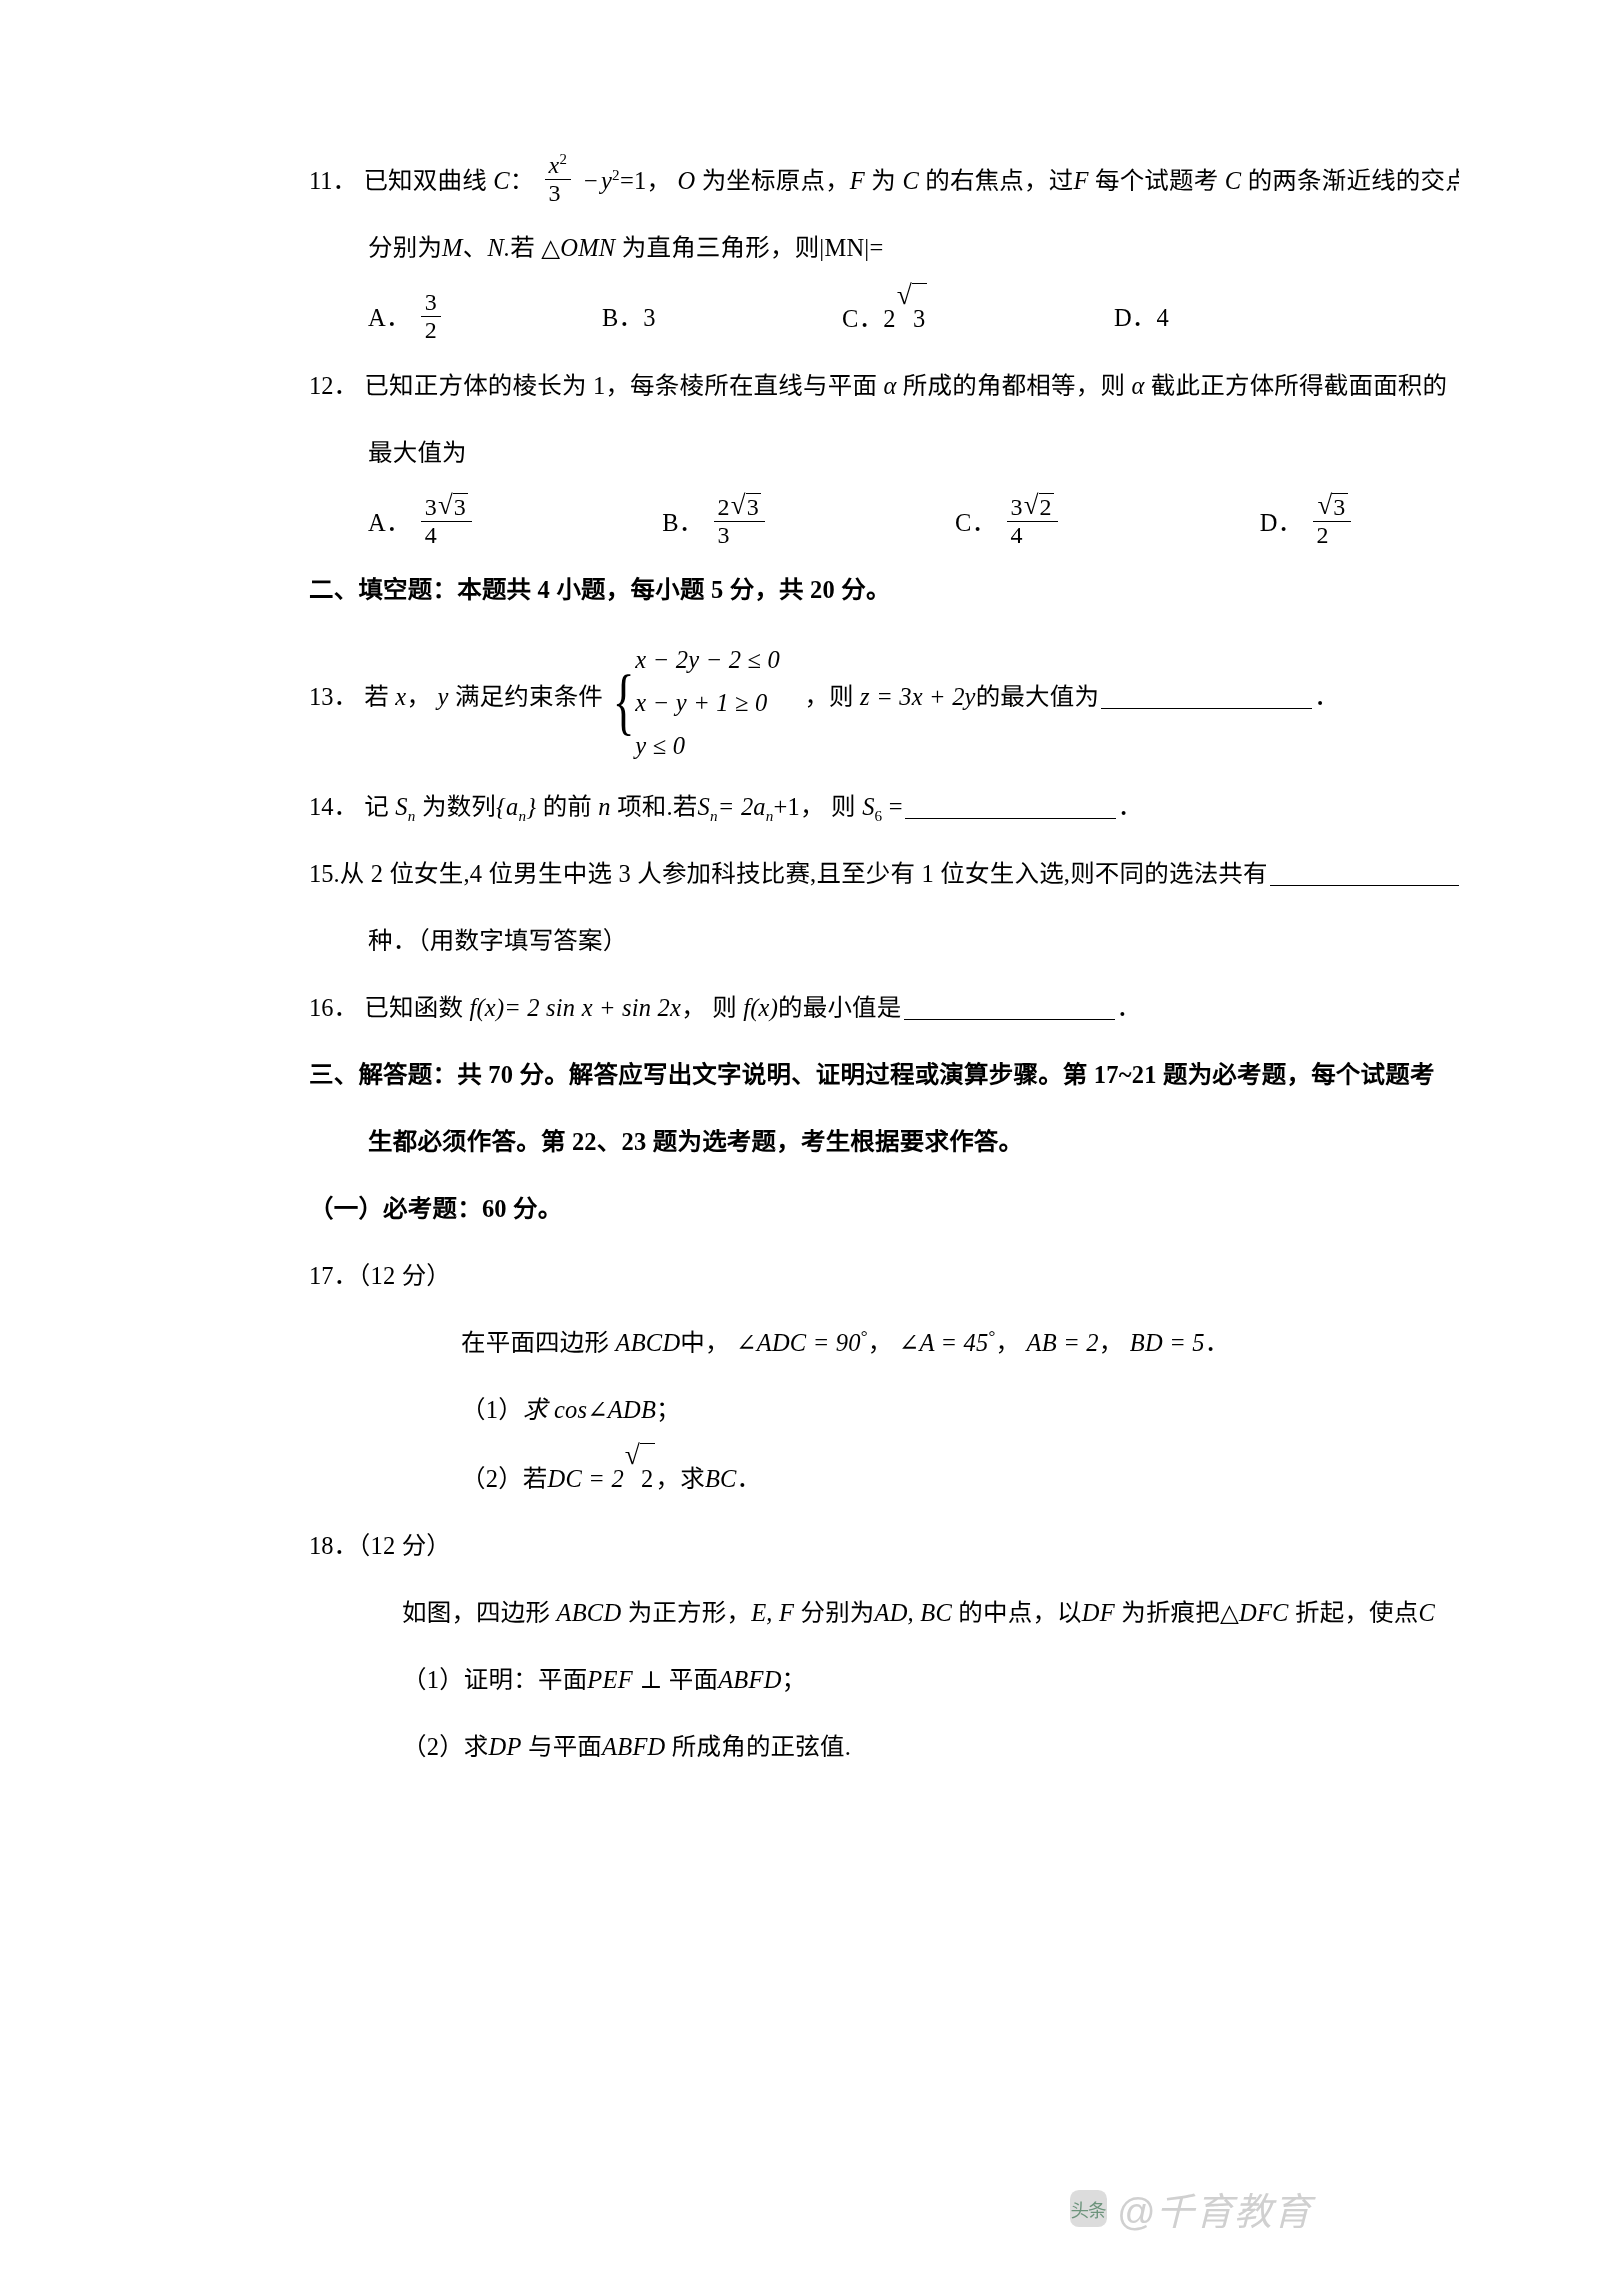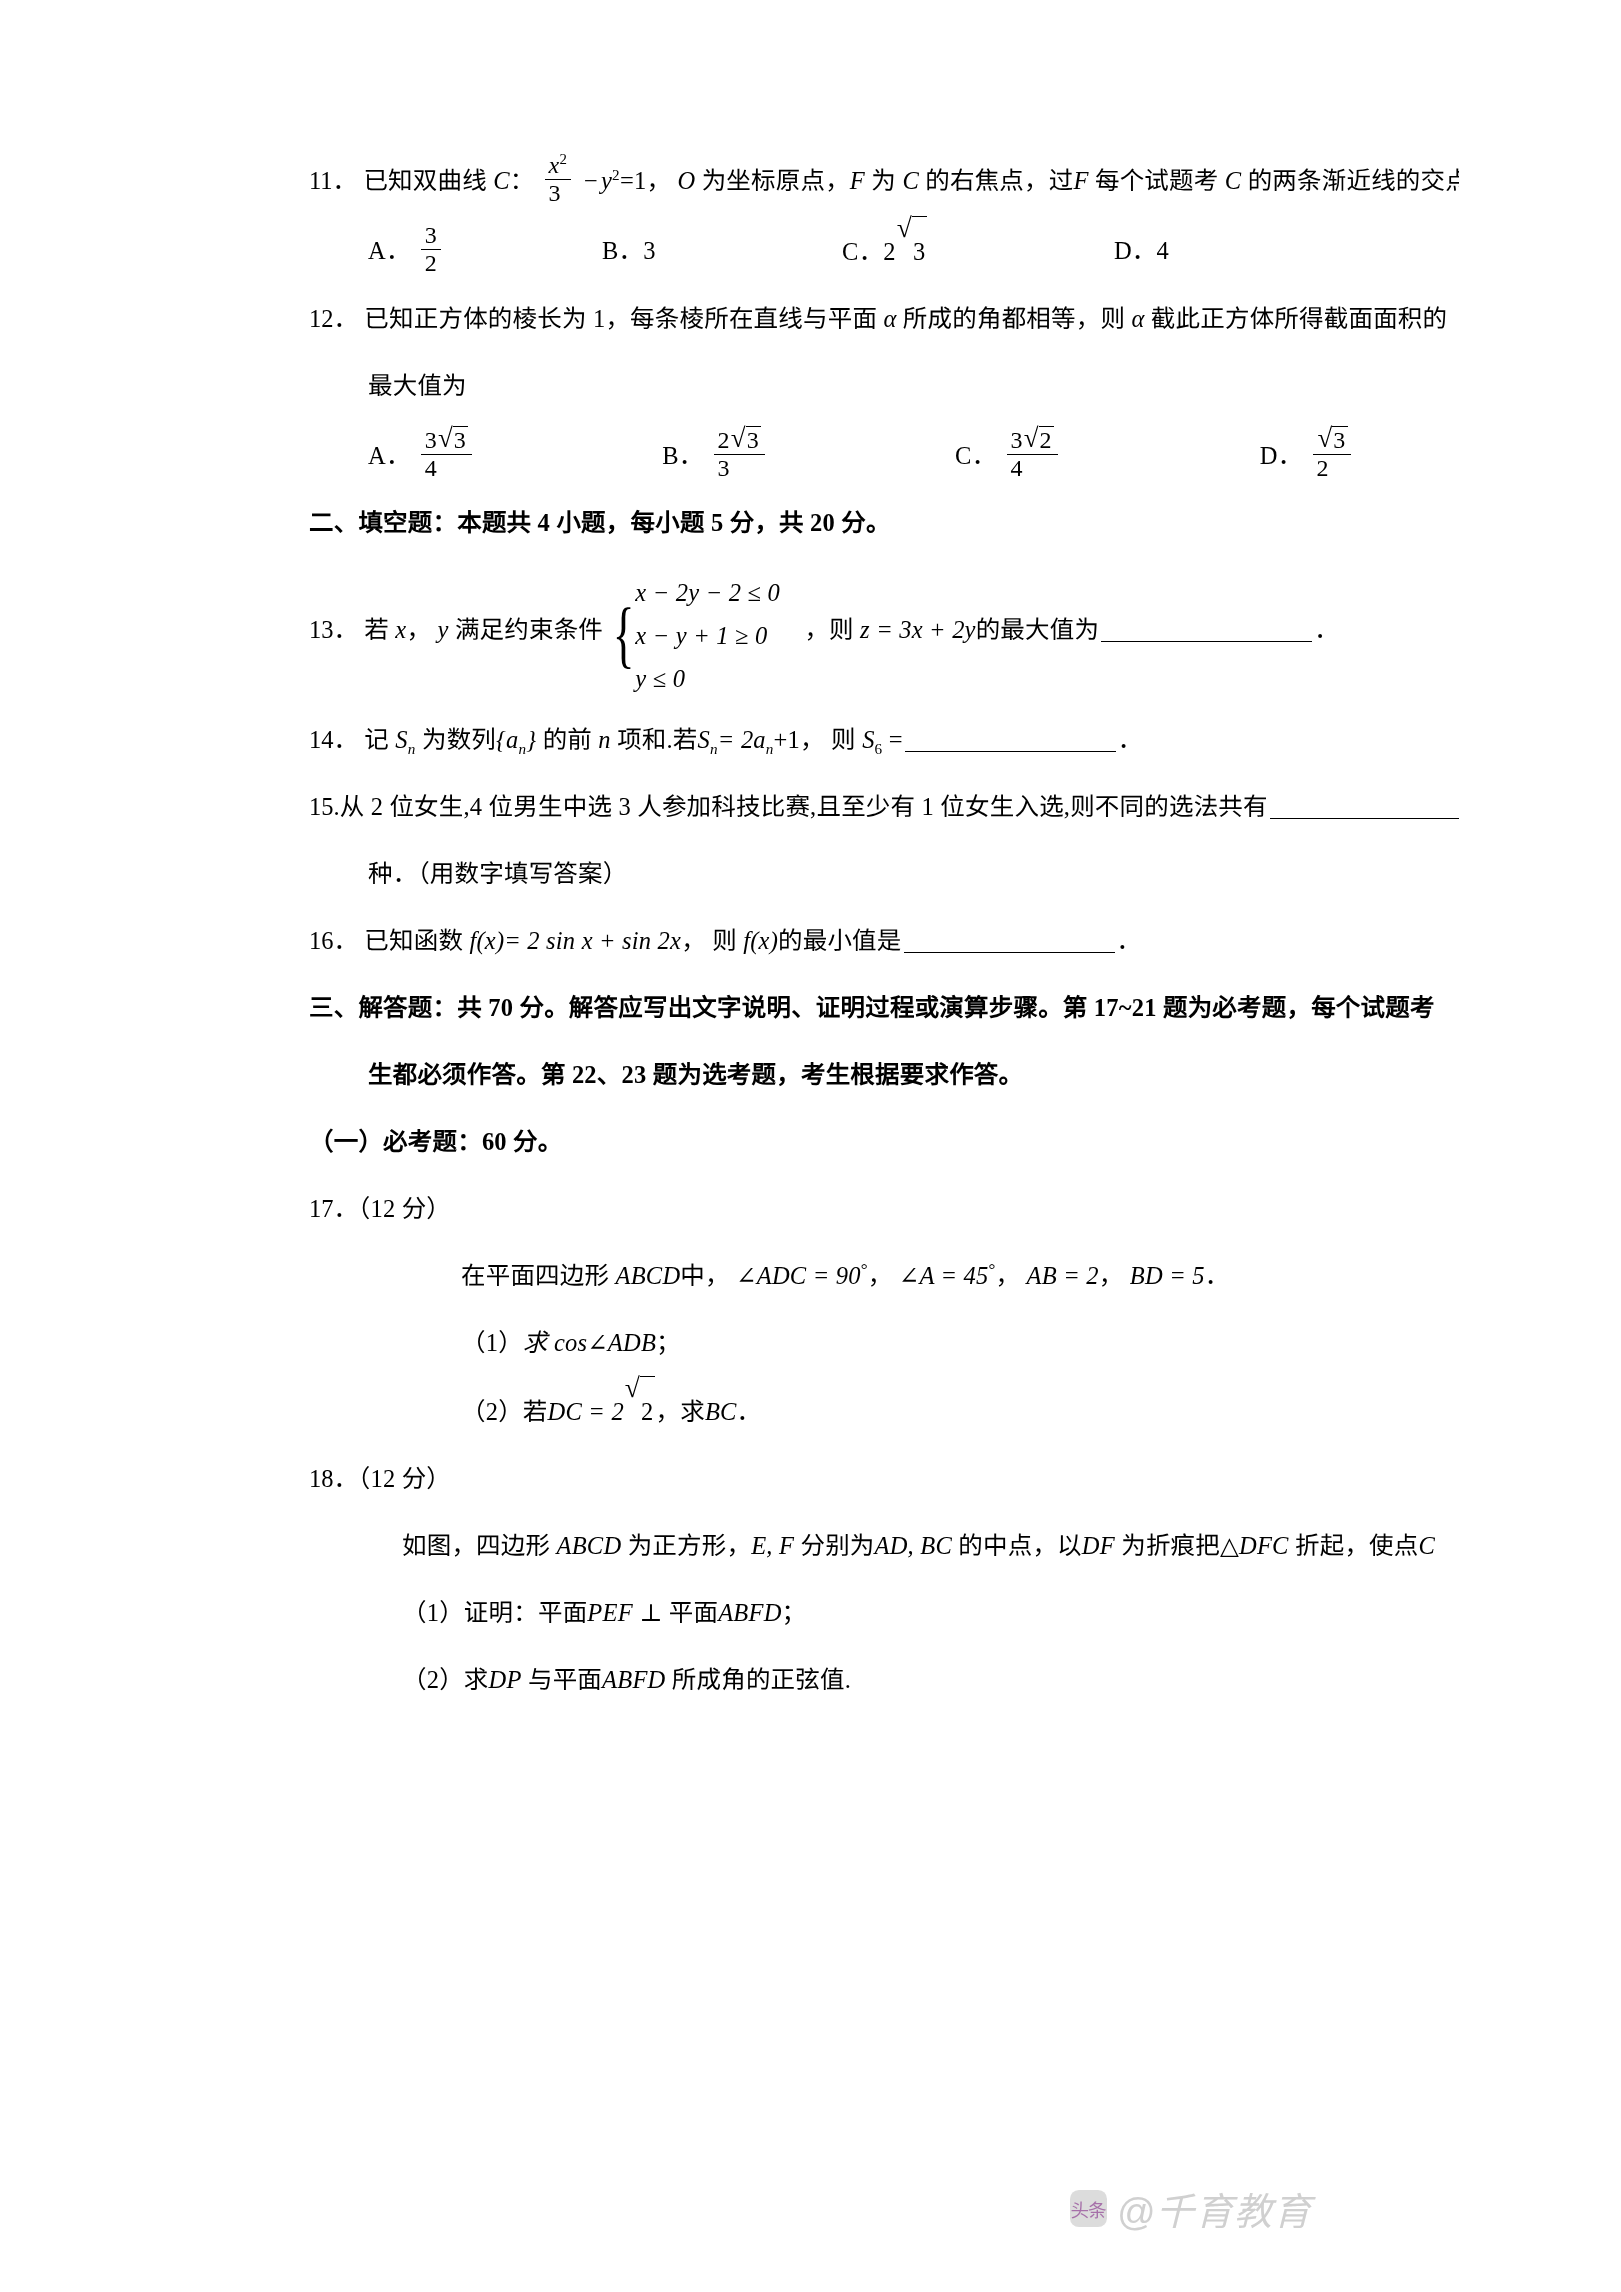--- a/index.html
+++ b/index.html
@@ -164,21 +164,21 @@
     display: flex;
     align-items: center;
     gap: 9.8px;
     opacity: 0.62;
   }
   .wm-icon {
     width: 37px;
     height: 37px;
     border-radius: 8.8px;
     background: #c8c8c8;
-    color: #701a75;
+    color: #14532d;
     font-size: 18.6px;
     font-family: "Liberation Sans", sans-serif;
     display: flex;
     align-items: center;
     justify-content: center;
     letter-spacing: -1px;
   }
   .wm-text {
     font-family: "Liberation Sans", sans-serif;
     font-size: 38px;
@@ -206,20 +206,25 @@
       <span class="mi">O</span>
       <span>为坐标原点，</span><span class="mi">F</span>
       <span>为</span>
       <span class="mi">C</span>
       <span>的右焦点，过</span><span class="mi">F</span>
       <span>每个试题考</span>
       <span class="mi">C</span>
       <span>的两条渐近线的交点</span>
     </span>
 
+    <span class="qline indent1">
+      <span>分别为</span><span class="mi">M</span><span>、</span><span class="mi">N.</span><span>若</span>
+      <span class="mi">△OMN</span>
+      <span>为直角三角形，则</span><span class="mi bar-abs">|MN|=</span>
+    </span>
 
     <span class="qline indent1 choices">
       <span class="choice">
         <span class="lab">A．</span>
         <span class="frac">
           <span class="numer mn">3</span>
           <span class="denom mn">2</span>
         </span>
       </span>
       <span class="sp-l"></span><span class="sp-l"></span><span class="sp-l"></span><span class="sp-m"></span>

